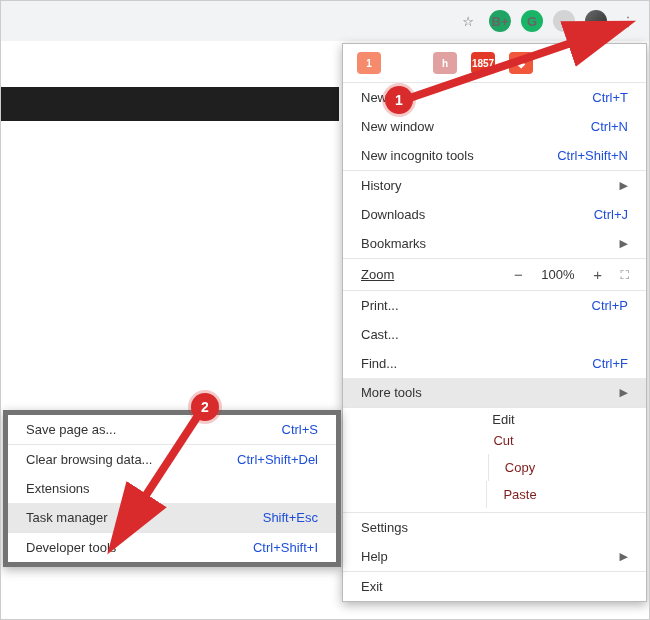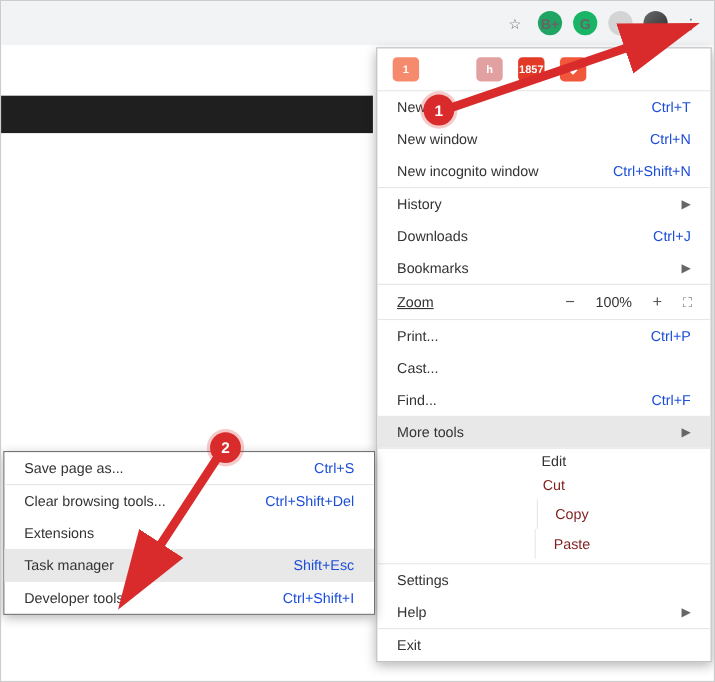--- a/index.html
+++ b/index.html
@@ -86,21 +86,21 @@
   }
   .edit-row .btn + .btn{border-left:1px solid #e6e6e6;margin-left:32px;}
 
   
   .menu-sub{
     position:absolute;
     left:2px; top:409px;
     width:338px;
     background:#fff;
     box-shadow:0 3px 10px rgba(0,0,0,.3);
-    border:1px solid #737373;
+    border:5px solid #737373;
   }
 
   
   .darkbar{
     position:absolute;top:86px;left:0;right:310px;height:34px;background:#1f1f1f;
   }
 
   
   .ann-svg{position:absolute;top:0;left:0;pointer-events:none;}
   .callout{
@@ -136,21 +136,21 @@
 
   <div class="mi">
     <span>New Tab</span>
     <span class="k">Ctrl+T</span>
   </div>
   <div class="mi">
     <span>New window</span>
     <span class="k">Ctrl+N</span>
   </div>
   <div class="mi">
-    <span>New incognito window</span>
+    <span>New incognito tools</span>
     <span class="k">Ctrl+Shift+N</span>
   </div>
   <div class="divider"></div>
 
   <div class="mi">
     <span>History</span>
     <span class="arrow">▶</span>
   </div>
   <div class="mi">
     <span>Downloads</span>
@@ -213,21 +213,21 @@
   </div>
 </div>
 
 <div class="menu-sub">
   <div class="mi">
     <span>Save page as...</span>
     <span class="k">Ctrl+S</span>
   </div>
   <div class="divider"></div>
   <div class="mi">
-    <span>Clear browsing tools...</span>
+    <span>Clear browsing data...</span>
     <span class="k">Ctrl+Shift+Del</span>
   </div>
   <div class="mi">
     <span>Extensions</span>
       <span></span>
   </div>
   <div class="mi sel">
     <span>Task manager</span>
     <span class="k">Shift+Esc</span>
   </div>

